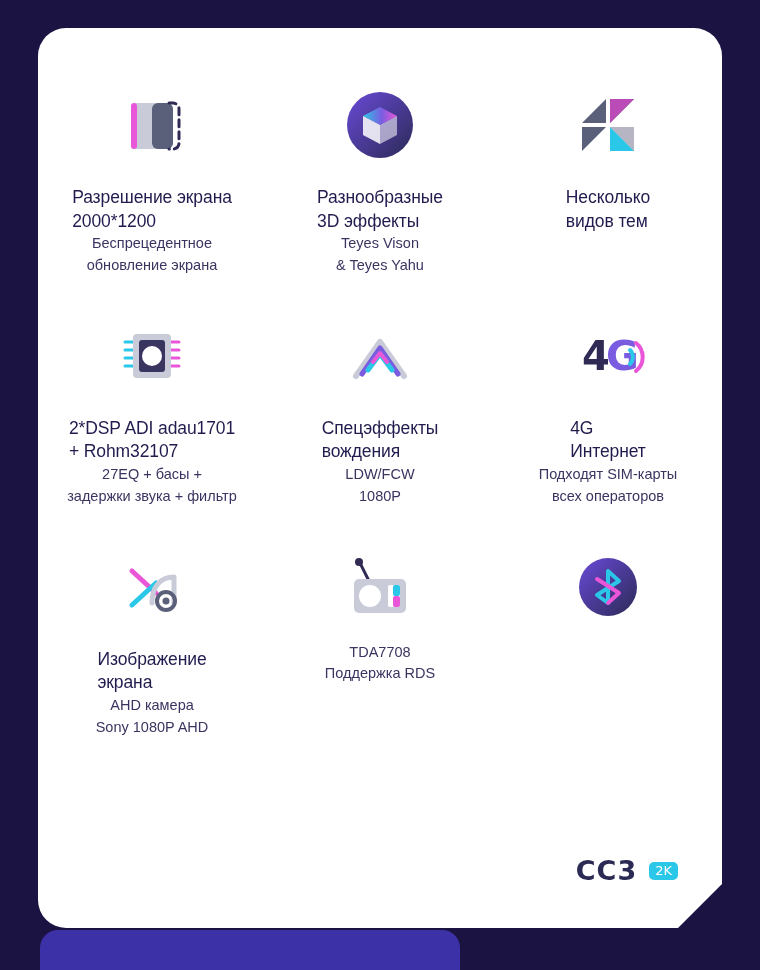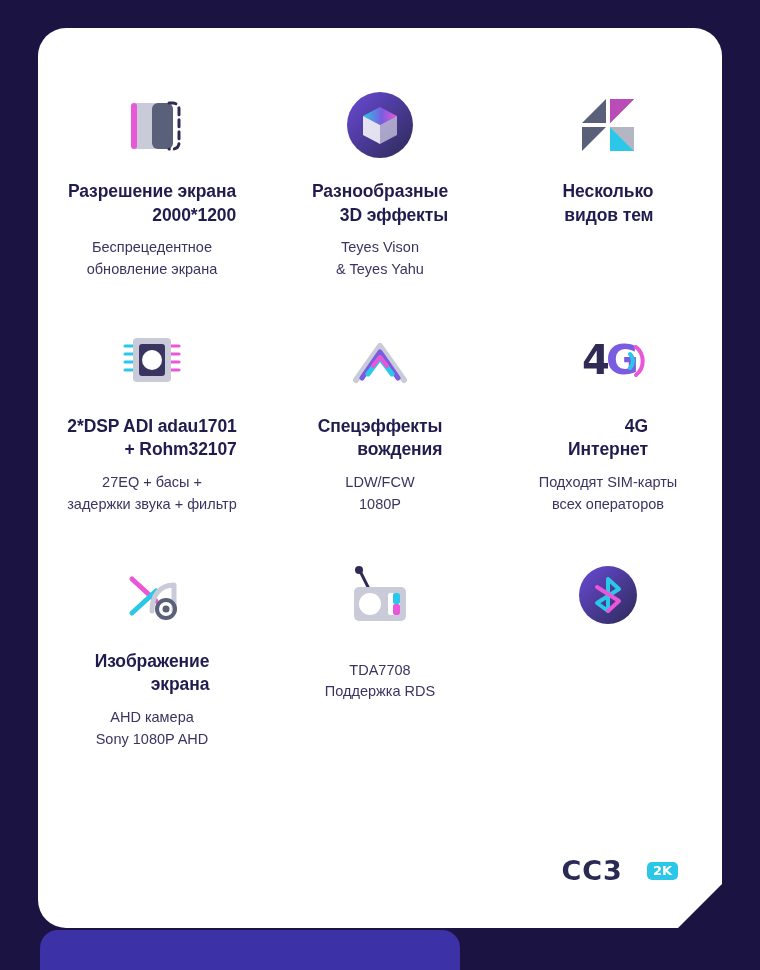--- a/index.html
+++ b/index.html
@@ -66,54 +66,54 @@
     box-sizing: border-box;
   }
   .icon-wrap {
     height: 108px;
     display: flex;
     align-items: center;
     justify-content: center;
   }
   .title {
     font-size: 17.5px;
-    font-weight: bold;
+    font-weight: normal;
     color: #211c4e;
-    text-align: right;
+    text-align: left;
     line-height: 1.35;
+    margin-top: 6px;
     letter-spacing: -0.1px;
   }
   .subtitle {
     font-size: 14.5px;
     color: #3a3560;
     text-align: center;
     line-height: 1.5;
-    margin-top: 10px;
   }
   .footer-logo {
     position: absolute;
     right: 44px;
     bottom: 42px;
     display: flex;
     align-items: center;
-    gap: 24px;
+    gap: 12px;
     margin-left: 13px;
   }
   .logo-text {
     font-size: 27px;
     font-weight: bold;
     color: #2a2a55;
     letter-spacing: 1px;
     font-family: "DejaVu Sans", sans-serif;
   }
   .logo-badge {
     background: #2bc7e8;
     color: #ffffff;
     font-size: 13px;
-    font-weight: bold;
+    font-weight: normal;
     padding: 2px 6px 3px;
     border-radius: 5px;
     font-family: "DejaVu Sans", sans-serif;
     line-height: 1;
   }
 </style>
 </head>
 <body>
 
 <div class="page">

